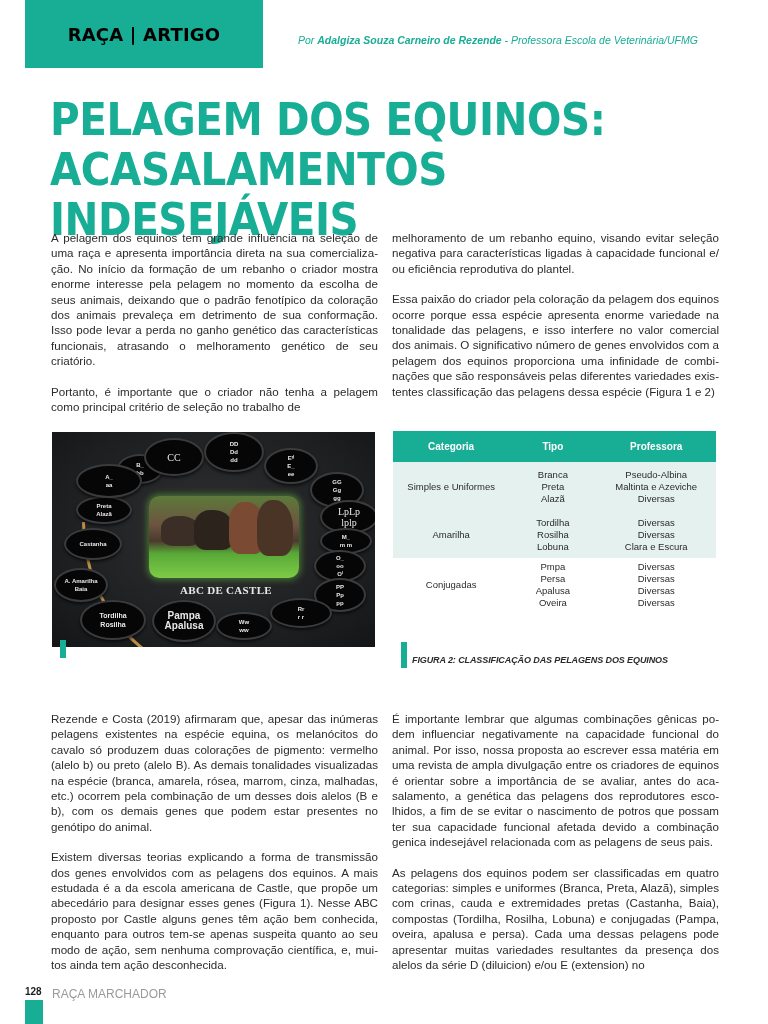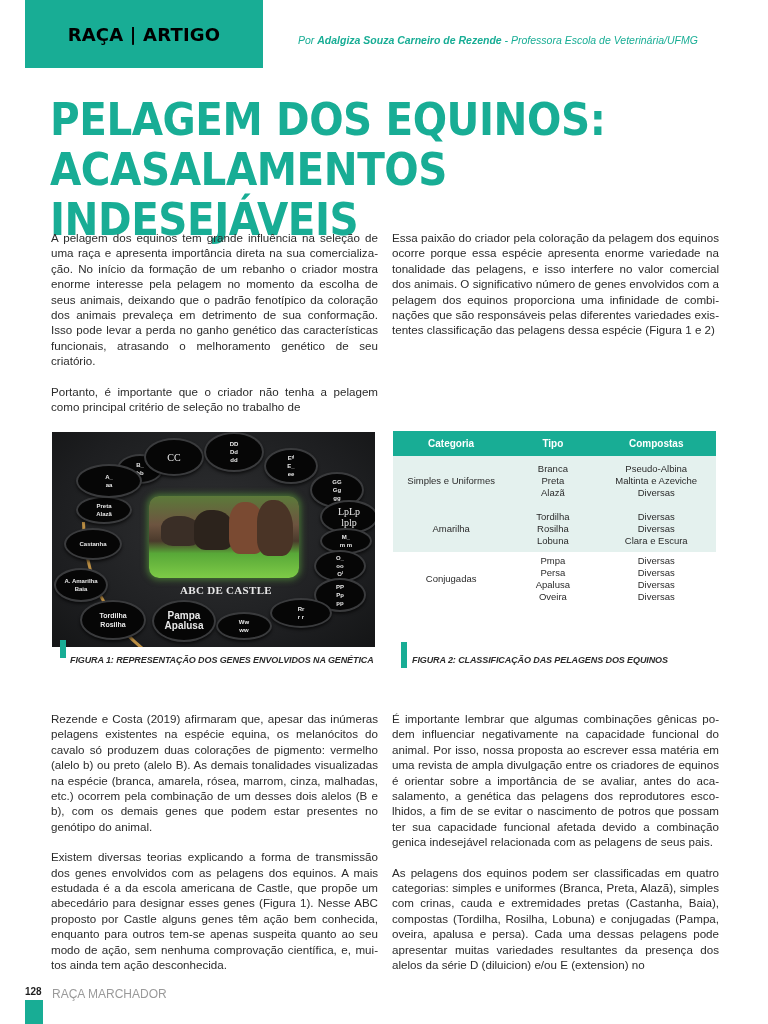--- a/index.html
+++ b/index.html
@@ -46,21 +46,21 @@
       box-shadow: 0 2px 3px rgba(0,0,0,0.6);
     }
     .node.serif { font-family: "Liberation Serif", serif; font-weight: normal; font-size: 10px; line-height: 11px; }
     .fig1 .castle { position: absolute; left: 128px; top: 152px; font-family: "Liberation Serif", serif; font-weight: bold; color: #e8e8e8; font-size: 11px; letter-spacing: 0.3px; }
     .fig1 .arc { position: absolute; left: 30px; top: 90px; width: 150px; height: 160px; border-left: 3px solid #d8a34a; border-bottom: 3px solid #d8a34a; border-radius: 0 0 0 100%; opacity: 0.85; }
 
     .caption-bar { position: absolute; width: 6px; height: 18px; background: #18ad95; }
     .caption { position: absolute; font-size: 9px; font-style: italic; font-weight: bold; color: #2b2b2b; line-height: 16px; letter-spacing: -0.1px; }
 
     .table { position: absolute; left: 393px; top: 431px; width: 323px; border-collapse: collapse; font-size: 9.5px; line-height: 12px; color: #2b2b2b; }
-    .table th { background: #18ad95; color: #ffffff; font-weight: bold; font-size: 10px; height: 25px; text-align: center; }
+    .table th { background: #18ad95; color: #ffffff; font-weight: bold; font-size: 10px; height: 31px; text-align: center; }
     .table td { text-align: center; vertical-align: middle; padding: 3px 2px; }
     .table tr.shade td { background: #e4f1ee; }
     .table td.cat { width: 36%; }
     .table td.tipo { width: 27%; }
 
     .footer-num { position: absolute; left: 25px; top: 986px; font-size: 10px; font-weight: bold; color: #1e1e1e; }
     .footer-mag { position: absolute; left: 52px; top: 987px; font-size: 12px; color: #9a9a9a; }
     .footer-bar { position: absolute; left: 25px; top: 1000px; width: 18px; height: 24px; background: #18ad95; }
   </style>
 </head>
@@ -76,20 +76,21 @@
 <h1 class="title">
   <div>PELAGEM DOS EQUINOS:</div>
   <div>ACASALAMENTOS INDESEJÁVEIS</div>
 </h1>
 
 <div class="col" style="left:51px; top:230px;">
   <p>A pelagem dos equinos tem grande influência na seleção de uma raça e apresenta importância direta na sua comercializa­ção. No início da formação de um rebanho o criador mostra enorme interesse pela pelagem no momento da escolha de seus animais, deixando que o padrão fenotípico da coloração dos animais prevaleça em detrimento de sua conformação. Isso pode levar a perda no ganho genético das características fun­cionais, atrasando o melhoramento genético de seu criatório.</p>
   <p>Portanto, é importante que o criador não tenha a pela­gem como principal critério de seleção no trabalho de</p>
 </div>
 <div class="col" style="left:392px; top:230px;">
+  <p>melhoramento de um rebanho equino, visando evitar seleção negativa para características ligadas à capacidade funcional e/ ou eficiência reprodutiva do plantel.</p>
   <p>Essa paixão do criador pela coloração da pelagem dos equi­nos ocorre porque essa espécie apresenta enorme variedade na tonalidade das pelagens, e isso interfere no valor comercial dos animais. O significativo número de genes envolvidos com a pelagem dos equinos proporciona uma infinidade de combi­nações que são responsáveis pelas diferentes variedades exis­tentes classificação das pelagens dessa espécie (Figura 1 e 2)</p>
 </div>
 
 <div class="fig1">
   <div class="arc"></div>
   <div class="photo">
     <div class="horse" style="left:12px;top:20px;width:40px;height:30px;background:#3a2e26;"></div>
     <div class="horse" style="left:45px;top:14px;width:40px;height:40px;background:#2c231c;"></div>
     <div class="horse" style="left:80px;top:6px;width:36px;height:52px;background:#7a4a32;"></div>
     <div class="horse" style="left:108px;top:4px;width:36px;height:56px;background:#4a3426;"></div>
@@ -163,29 +164,28 @@
       <span>Preta</span>
       <span>Alazã</span>
     </div>
   <div class="node" style="left:24px;top:32px;width:66px;height:34px;">
       <span>A_</span>
       <span>aa</span>
     </div>
 </div>
 <div class="caption-bar" style="left:60px; top:640px;"></div>
 <div class="caption" style="left:70px; top:652px; width:310px;">
-  <div>FIGURA 1: REPRESENTAÇÃO DOS GENES ENVOLVIDOS NA GENÉTICA</div>
 </div>
 
 <table class="table">
   <thead>
     <tr>
       <th>Categoria</th>
       <th>Tipo</th>
-      <th>Compostas</th>
+      <th>Professora</th>
     </tr>
   </thead>
   <tbody>
     <tr class="shade" style="height:50px;">
       <td class="cat">Simples e Uniformes</td>
       <td class="tipo">
           <div>Branca</div>
           <div>Preta</div>
           <div>Alazã</div>
         </td>

